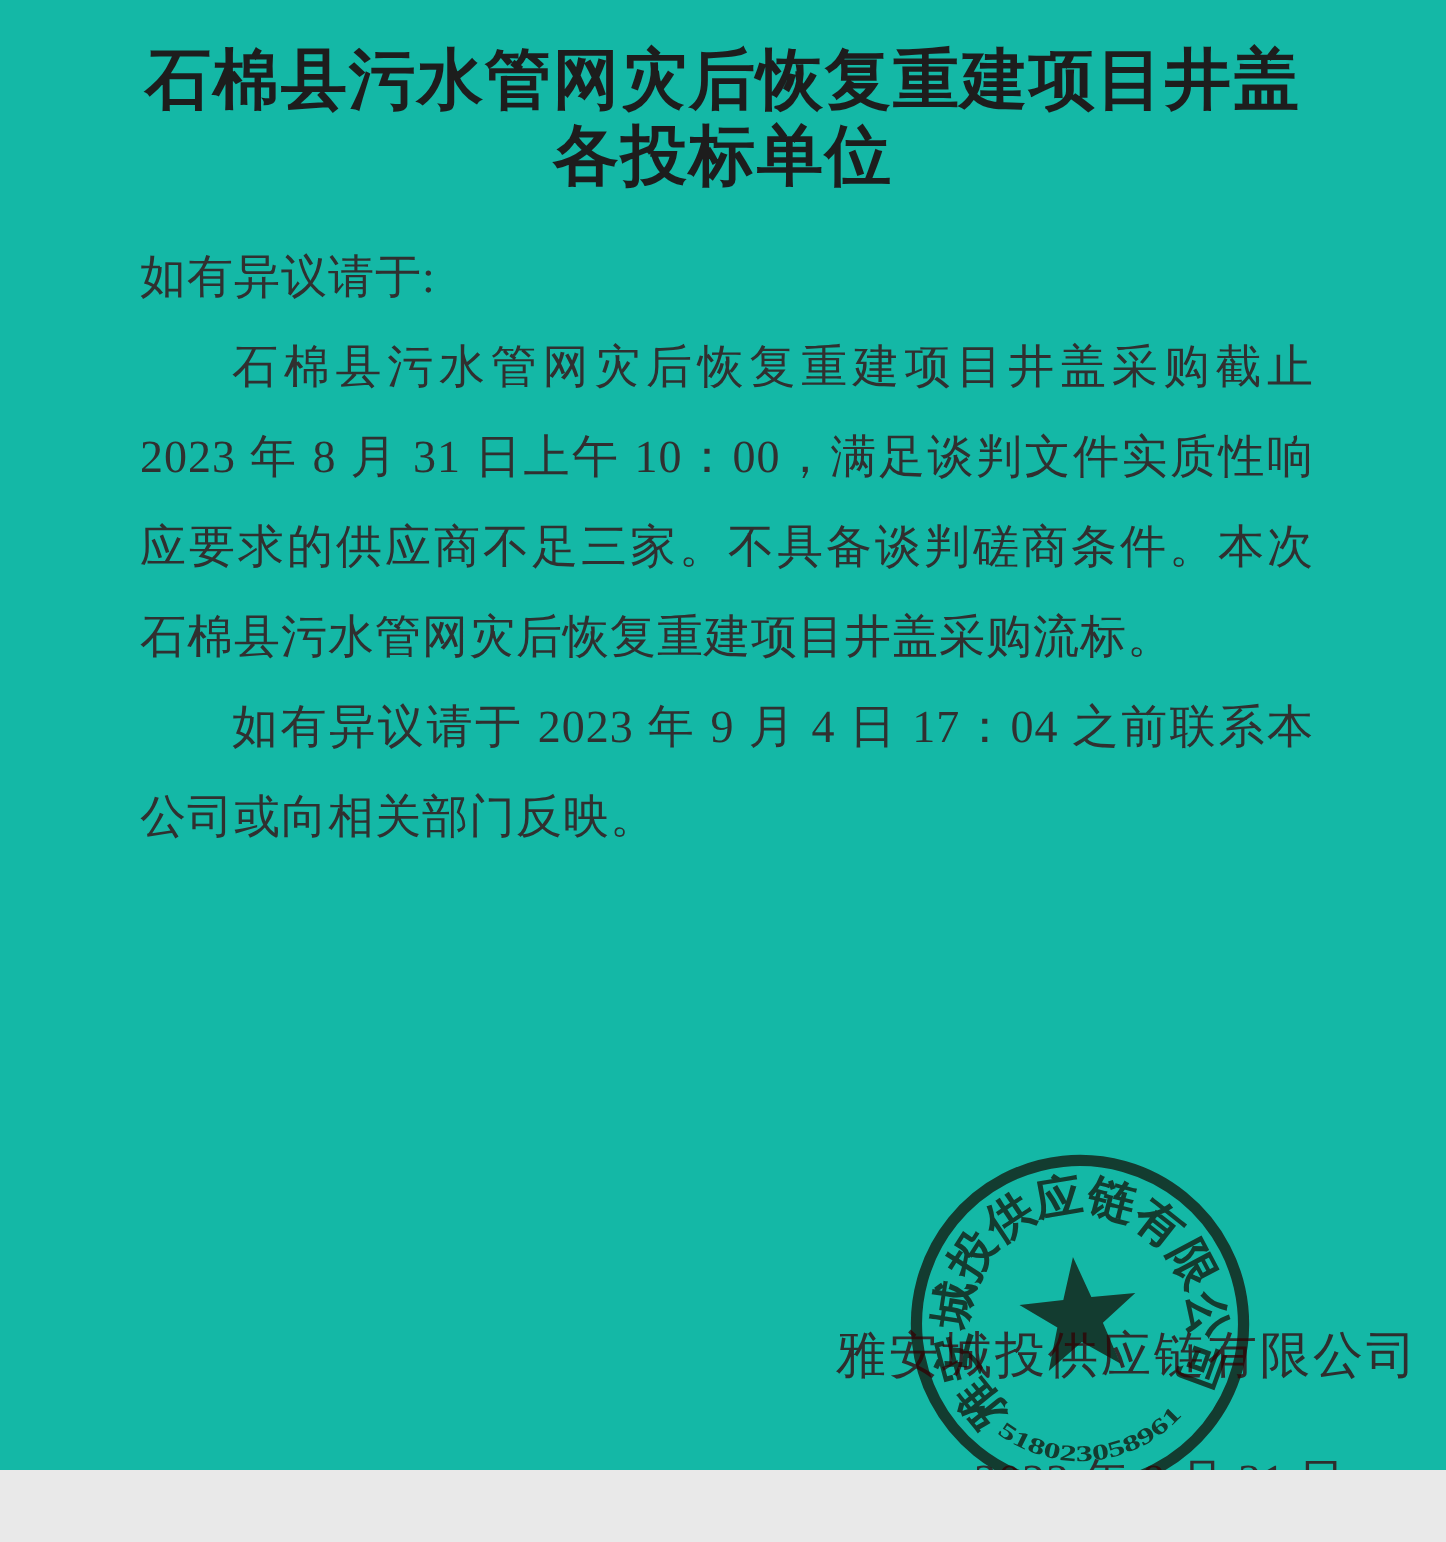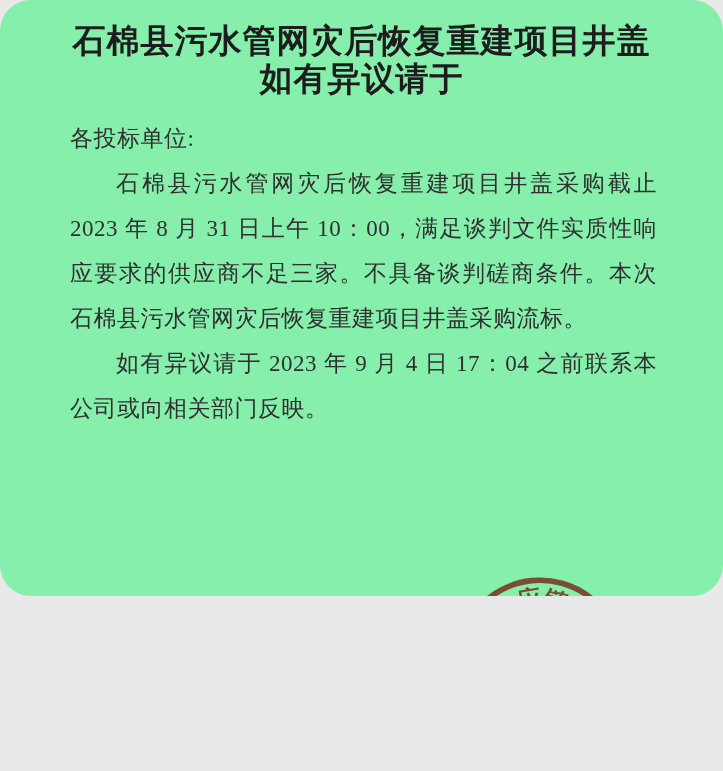--- a/index.html
+++ b/index.html
@@ -1,24 +1,23 @@
 <!DOCTYPE html>
 <html><head>
 <meta charset="utf-8">
 <style>
   html, body { margin: 0; padding: 0; background: #e9e9e9; }
   .page {
     position: relative;
     width: 723px;
-    height: 596px;
+    height: 735px;
     margin: 0 auto;
-    background: #86efac;
+    background: #14b8a6;
     overflow: hidden;
     font-family: "Liberation Serif", "DejaVu Serif", serif;
-    border-radius: 31px;
   }
   .doc-title {
     position: absolute;
     top: 22px;
     left: 58px;
     width: 607px;
     text-align: center;
     font-weight: bold;
     color: #1d1d1d;
     font-size: 33px;
@@ -71,25 +70,25 @@
     font-weight: bold;
   }
 </style>
 </head>
 <body>
 
 <div class="page">
 
   <div class="doc-title">
     <div>石棉县污水管网灾后恢复重建项目井盖</div>
-    <div>如有异议请于</div>
+    <div>各投标单位</div>
   </div>
 
   <div class="doc-body">
-    <p>各投标单位:</p>
+    <p>如有异议请于:</p>
     <p class="indent">石棉县污水管网灾后恢复重建项目井盖采购截止 2023 年 8 月 31 日上午 10：00，满足谈判文件实质性响应要求的供应商不足三家。不具备谈判磋商条件。本次石棉县污水管网灾后恢复重建项目井盖采购流标。</p>
     <p class="indent">如有异议请于 2023 年 9 月 4 日 17：04 之前联系本公司或向相关部门反映。</p>
   </div>
 
   <div class="sign-company">雅安城投供应链有限公司</div>
   <div class="sign-date">2023 年 8 月 31 日</div>
 
   <svg class="seal" viewBox="0 0 180 180" aria-hidden="true">
     <defs>
       <path id="sealArcTop" d="M 51.1 128.9 A 55 55 0 1 1 128.9 128.9" fill="none"></path>

